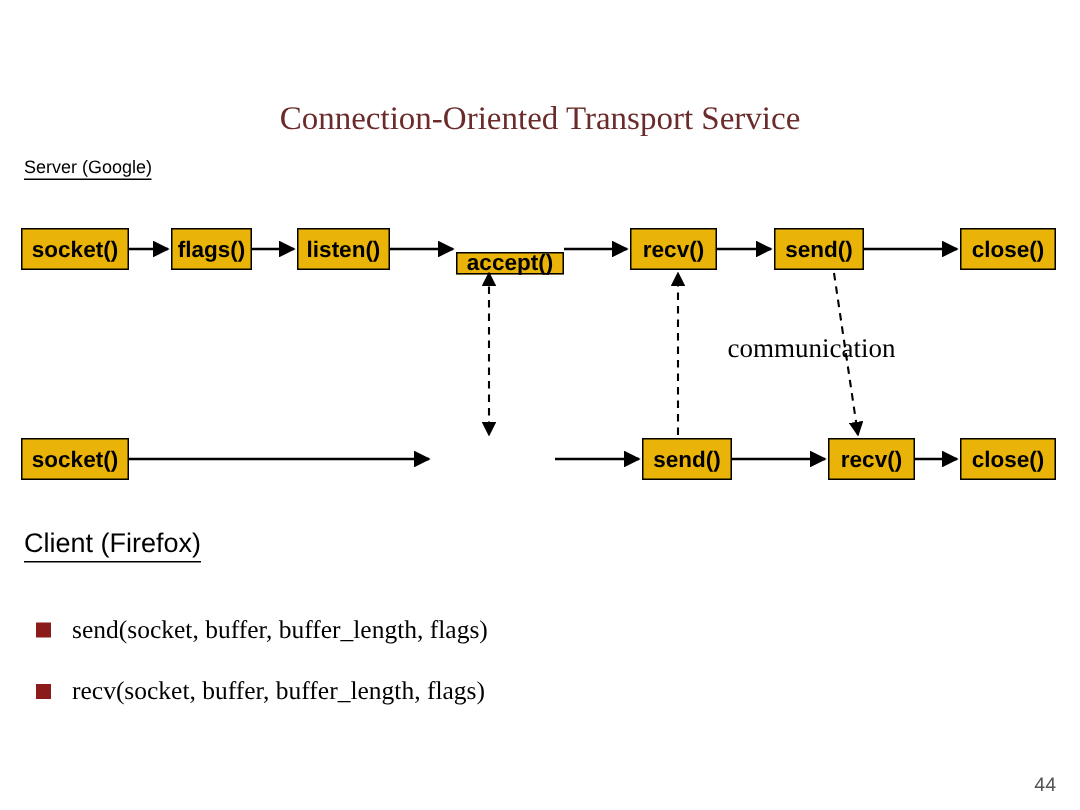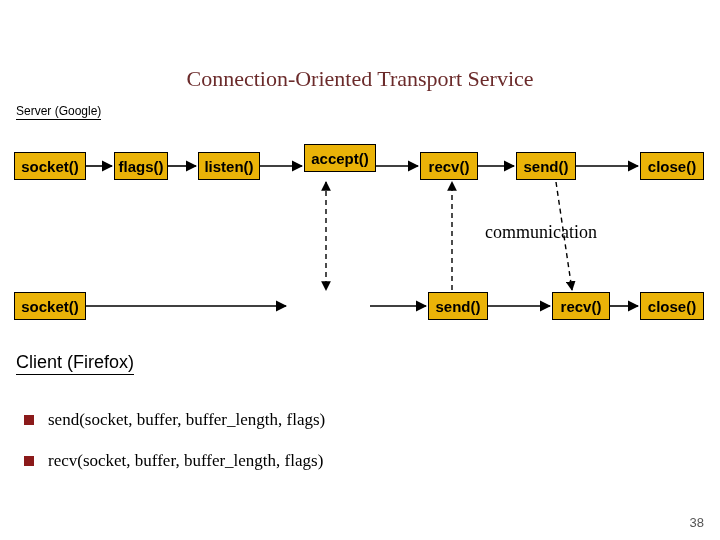--- a/index.html
+++ b/index.html
@@ -106,21 +106,21 @@
 
 <div class="slide">
 
   <div class="title">Connection-Oriented Transport Service</div>
 
   <div class="label-server">Server (Google)</div>
 
   <div class="node" style="top:152px; left:14px;  width:72px; height:28px;">socket()</div>
   <div class="node" style="top:152px; left:114px; width:54px; height:28px;">flags()</div>
   <div class="node" style="top:152px; left:198px; width:62px; height:28px;">listen()</div>
-  <div class="node" style="top:144px; left:304px; width:72px; height:28px;">accept()</div>
+  <div class="node" style="top:168px; left:304px; width:72px; height:15px;">accept()</div>
   <div class="node" style="top:152px; left:420px; width:58px; height:28px;">recv()</div>
   <div class="node" style="top:152px; left:516px; width:60px; height:28px;">send()</div>
   <div class="node" style="top:152px; left:640px; width:64px; height:28px;">close()</div>
 
   <div class="comm-label">communication</div>
 
   <div class="node" style="top:292px; left:14px;  width:72px; height:28px;">socket()</div>
   <div class="node" style="top:292px; left:428px; width:60px; height:28px;">send()</div>
   <div class="node" style="top:292px; left:552px; width:58px; height:28px;">recv()</div>
   <div class="node" style="top:292px; left:640px; width:64px; height:28px;">close()</div>
@@ -131,21 +131,21 @@
     <div class="bullet-row">
       <span class="sq"></span>
       <span>send(socket, buffer, buffer_length, flags)</span>
     </div>
     <div class="bullet-row">
       <span class="sq"></span>
       <span>recv(socket, buffer, buffer_length, flags)</span>
     </div>
   </div>
 
-  <div class="pagenum">38</div>
+  <div class="pagenum">44</div>
 
   <svg class="arrows">
     <defs>
       <marker id="ah" viewBox="0 0 10 10" refX="9" refY="5" markerWidth="7" markerHeight="7" orient="auto-start-reverse">
         <path d="M 0 0 L 10 5 L 0 10 z" fill="#000"></path>
       </marker>
     </defs>
 
     <line x1="86" y1="166" x2="112" y2="166" stroke="#000" stroke-width="1.6" marker-end="url(#ah)"></line>
     <line x1="168" y1="166" x2="196" y2="166" stroke="#000" stroke-width="1.6" marker-end="url(#ah)"></line>

